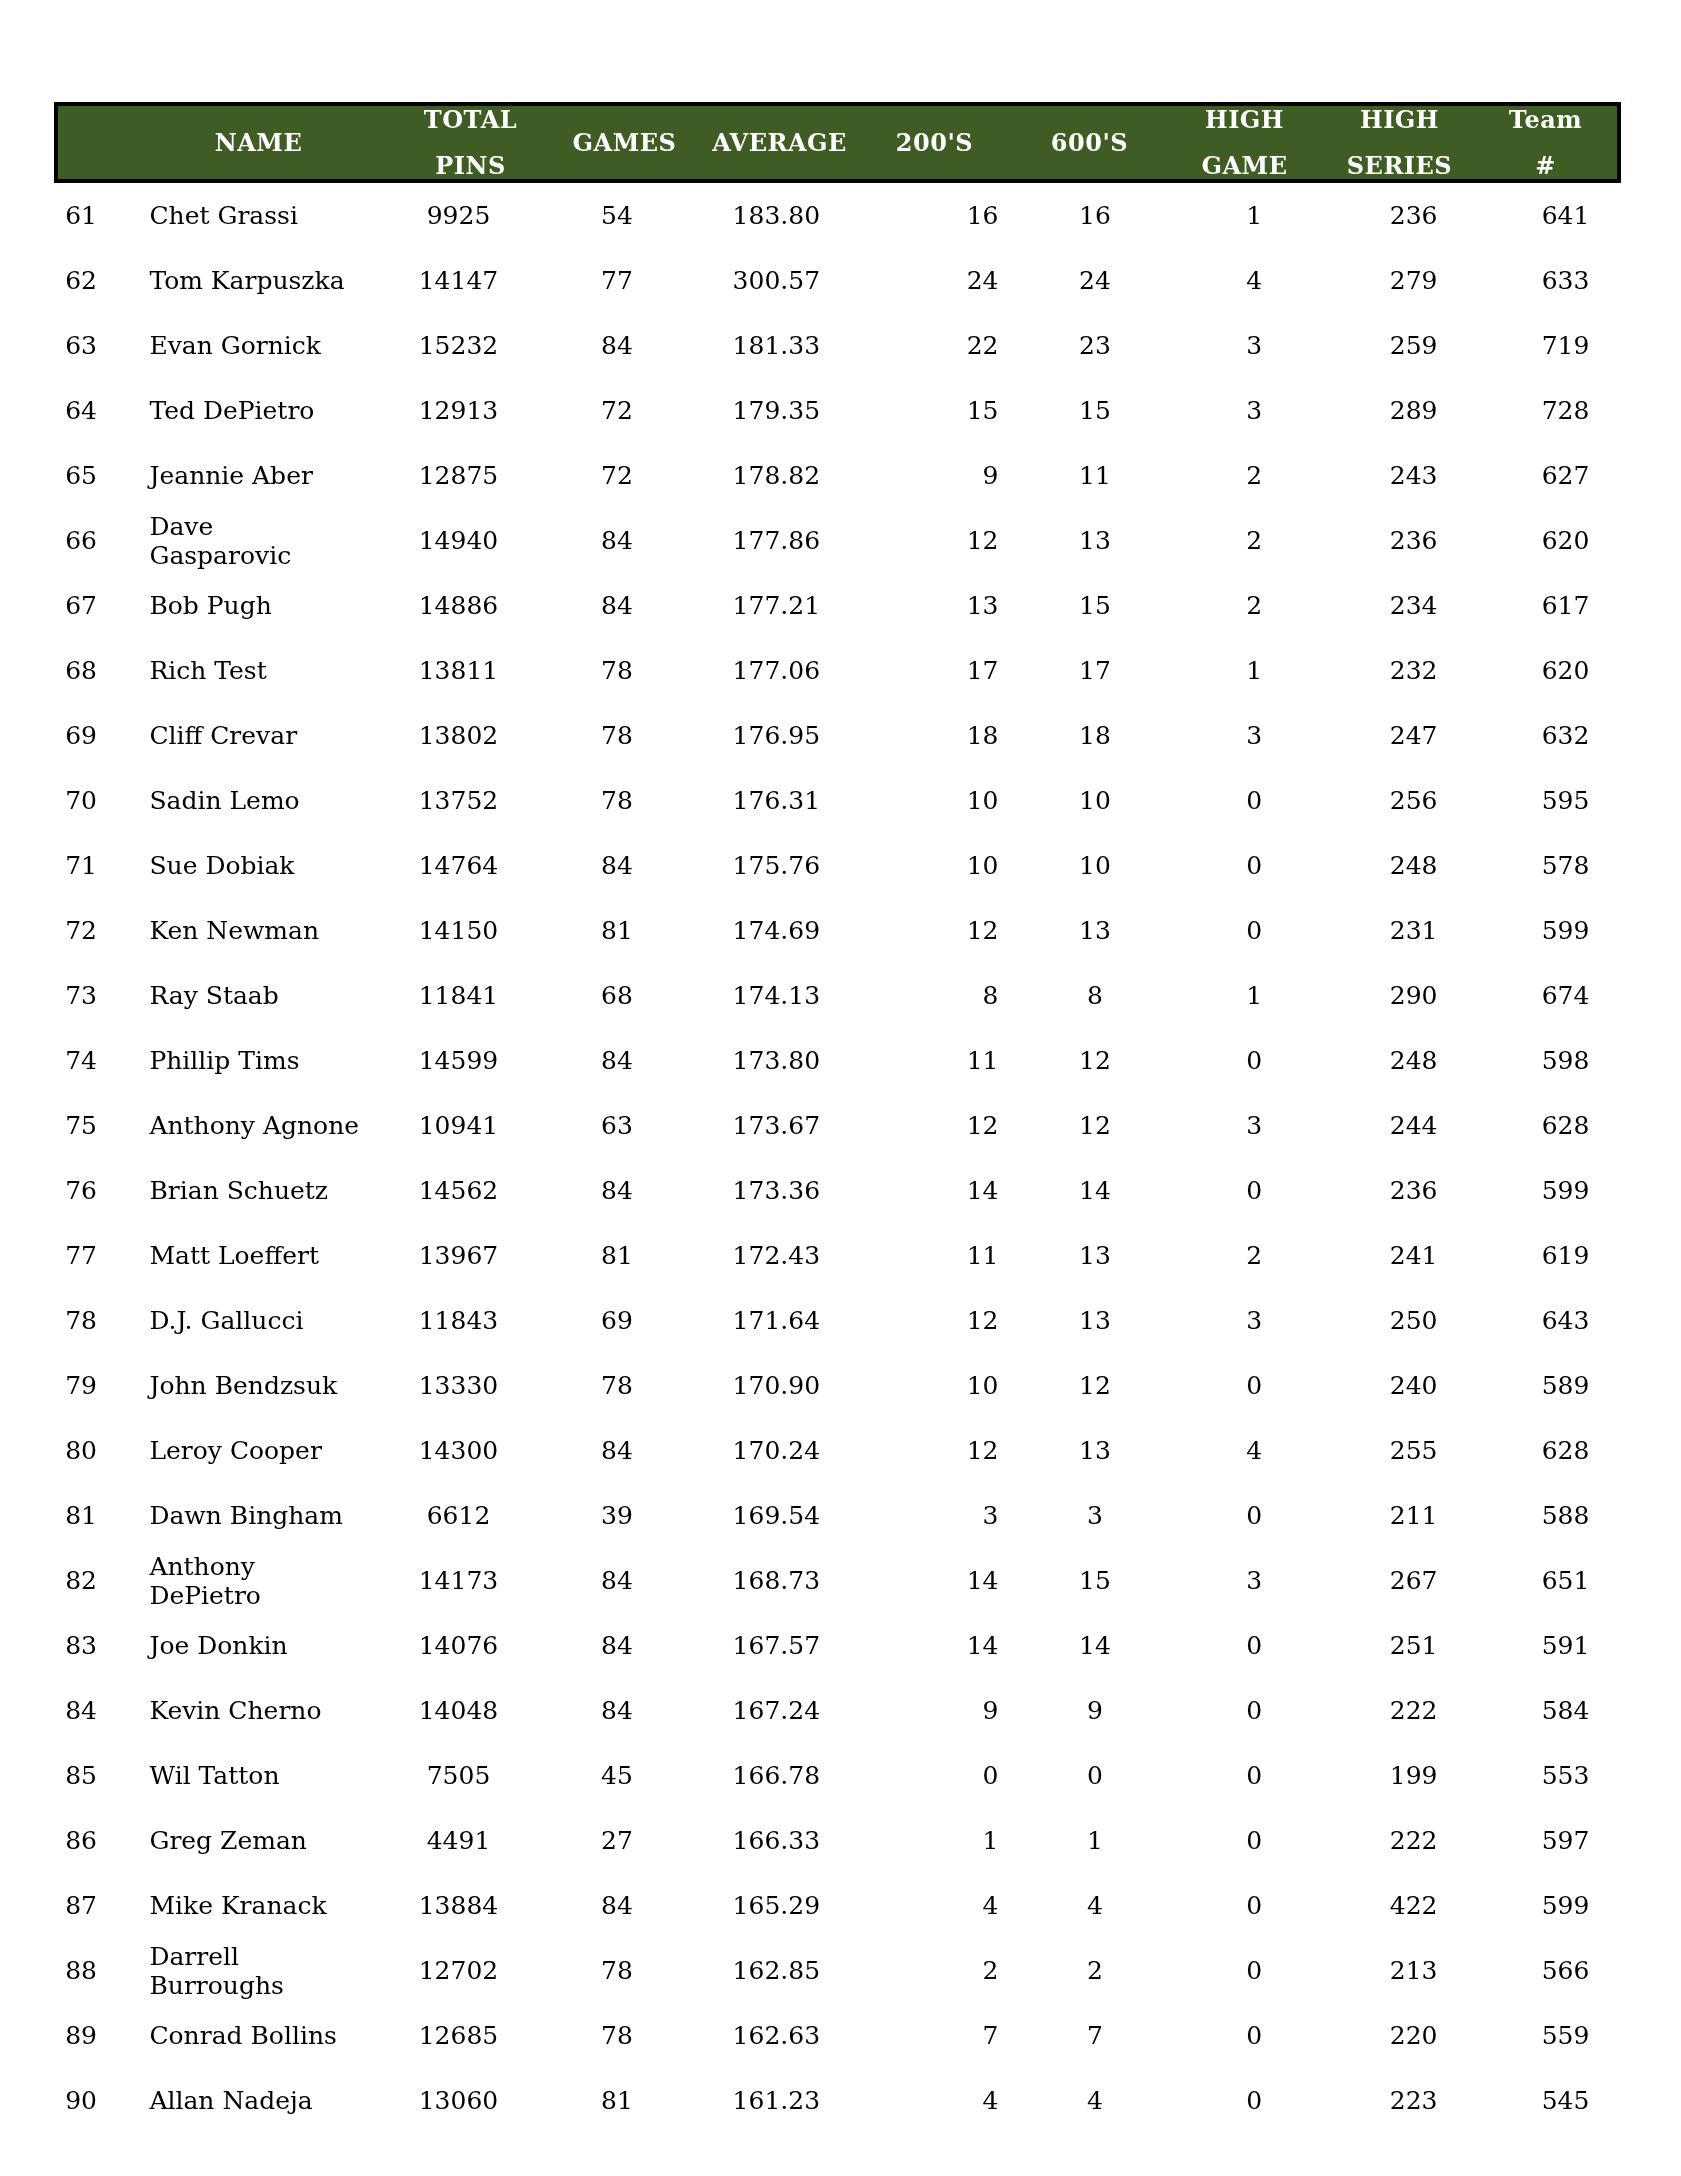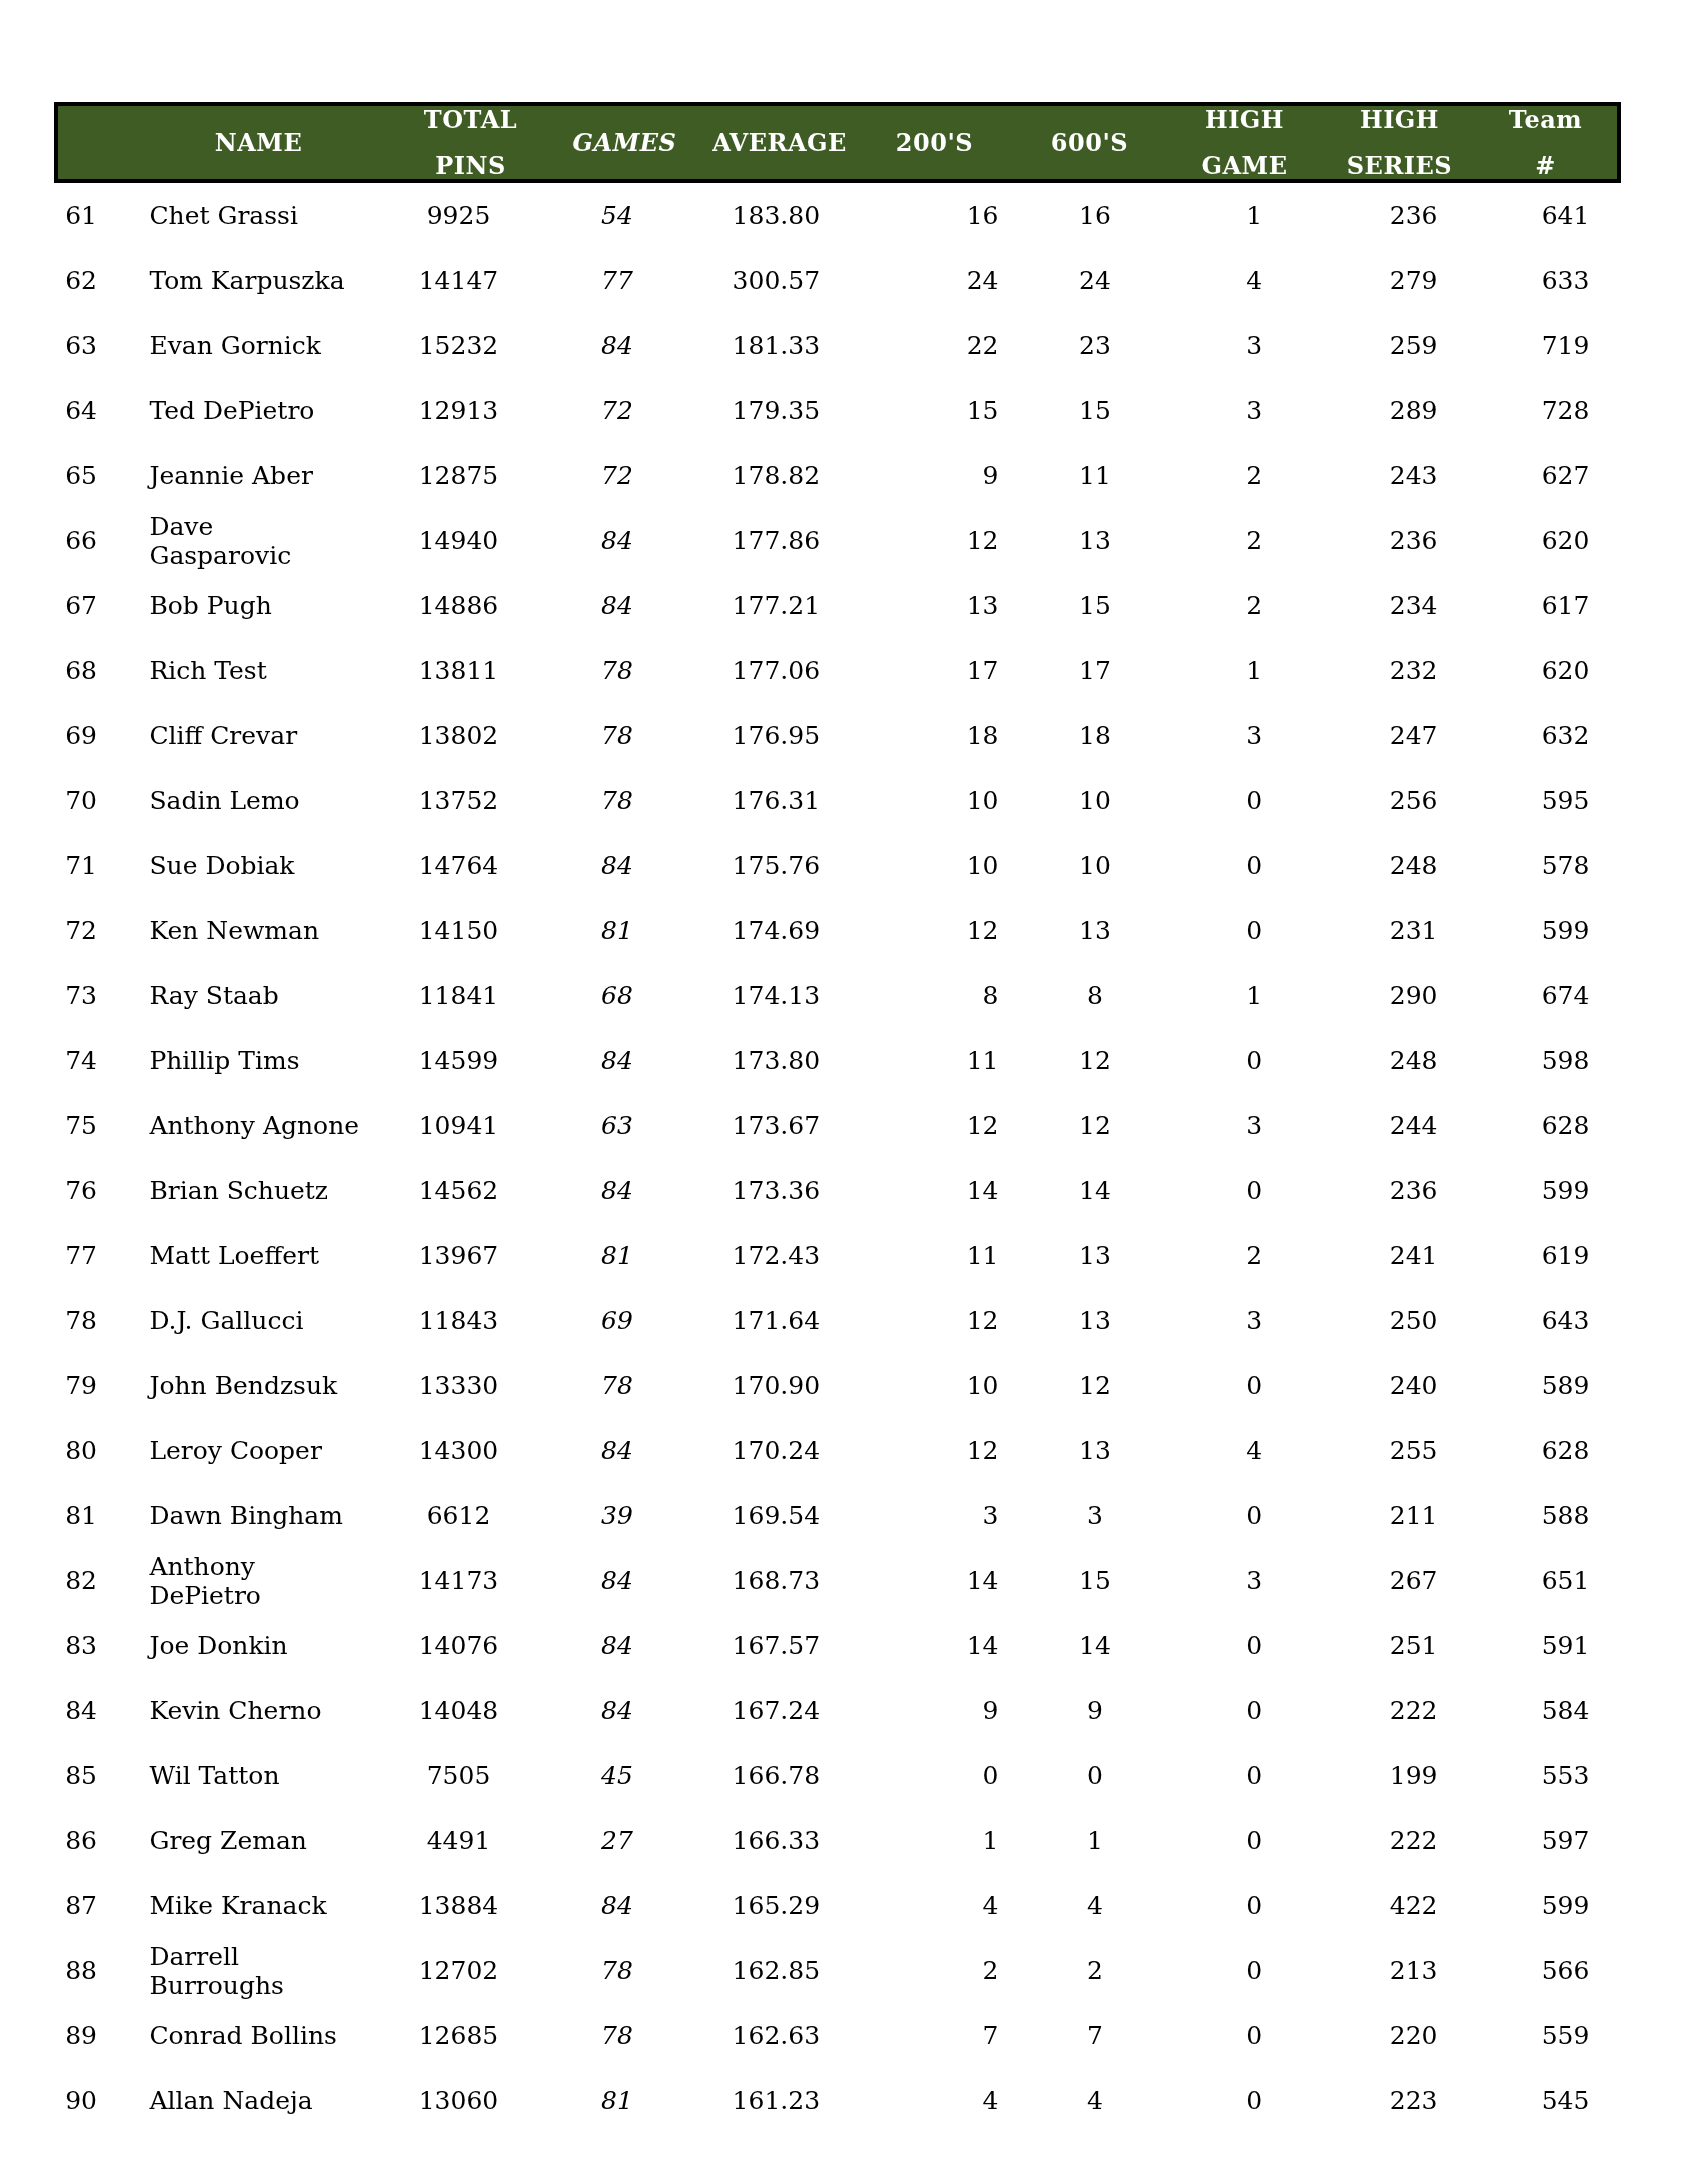--- a/index.html
+++ b/index.html
@@ -45,21 +45,21 @@
     height: 65px;
     align-items: center;
     font-size: 25px;
     gap: 32px;
   }
   .cell { text-align: center; }
   
   .col-rank        { width: 66px;  }
   .col-name        { width: 269px; text-align: left; padding-left: 9.2px; }
   .col-total_pins  { width: 155px; }
-  .col-games       { width: 153px; font-style: italic; }
+  .col-games       { width: 153px; }
   .col-average     { width: 157px; }
   .col-two_hundreds{ width: 153px; text-align: right; }
   .col-six_hundreds{ width: 157px; }
   .col-high_game   { width: 153px; }
   .col-high_series { width: 157px; }
   .col-team        { width: 135px; }
   .row .col-rank { text-align: center; }
   .hcell.col-name { padding-left: 0; text-align: center; align-items: center; }
 </style>
 </head>

